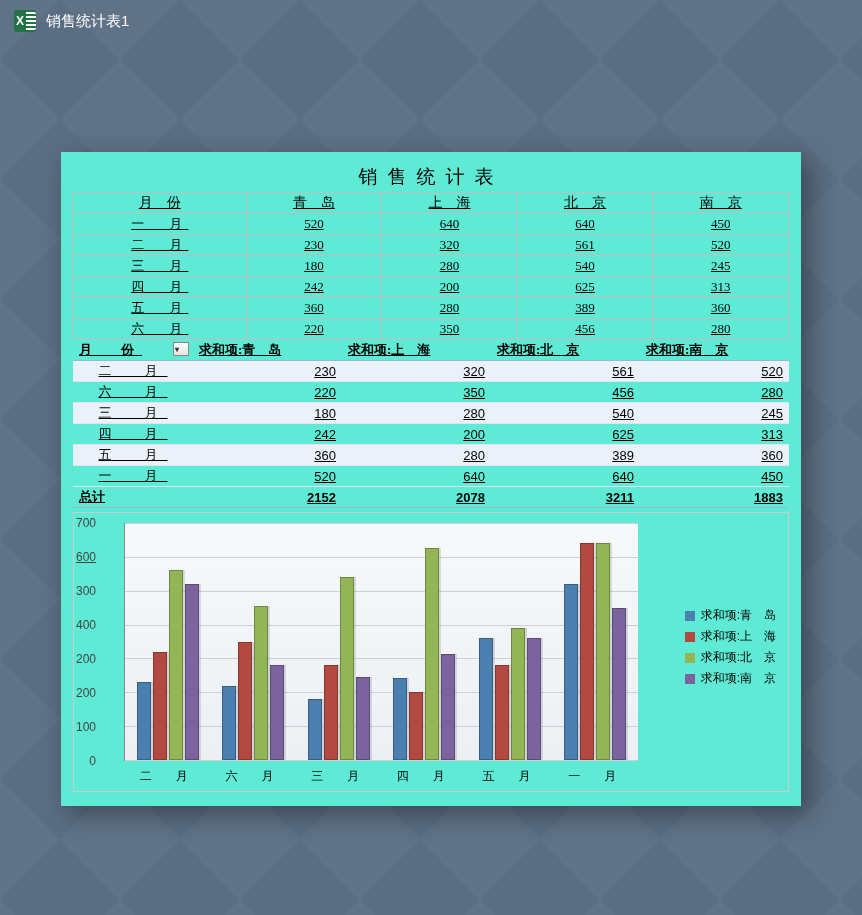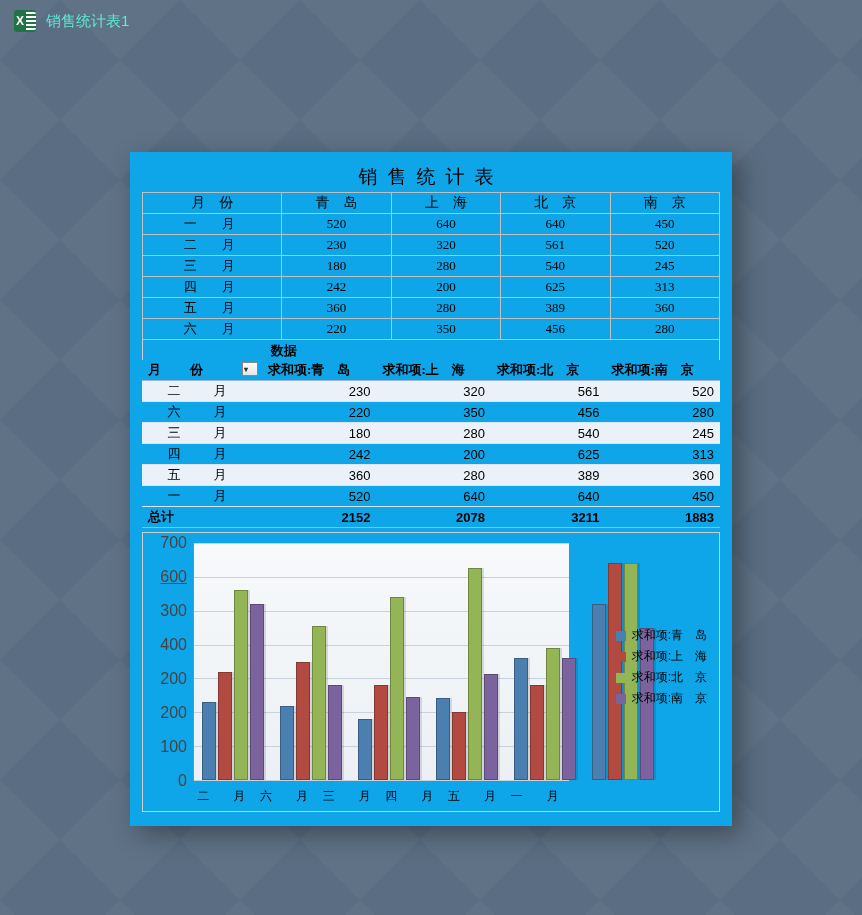--- a/index.html
+++ b/index.html
@@ -13,21 +13,21 @@
       linear-gradient(315deg, rgba(255,255,255,0.03) 25%, transparent 25%);
     background-size: 120px 120px;
     width: 862px;
     height: 915px;
     overflow: hidden;
   }
   .titlebar {
     display: flex;
     align-items: center;
     padding: 10px 14px;
-    color: #5eead4;
+    color: #ffffff;
     font-size: 15px;
   }
   .excel-icon {
     width: 22px; height: 22px;
     background: #217346;
     border-radius: 3px;
     display: flex; align-items: center; justify-content: center;
     margin-right: 10px;
     position: relative;
   }
@@ -44,33 +44,33 @@
     position: absolute;
     right: 0; top: 2px; bottom: 2px;
     width: 10px;
     background: repeating-linear-gradient(
       to bottom, #fff 0 2px, #217346 2px 4px
     );
     border-radius: 0 2px 2px 0;
   }
   .sheet-wrap {
     margin: 110px auto 0;
-    width: 602px;
-    background: #0ea5e9;
+    width: 740px;
+    background: #5eead4;
     box-shadow: 8px 8px 24px rgba(0,0,0,0.35);
     padding: 10px 12px 14px;
   }
   .big-title {
     text-align: center;
     font-size: 19px;
     font-family: SimSun, serif;
     letter-spacing: 10px;
     padding: 2px 0;
   }
-  table { width: 100%; border-collapse: collapse; font-size: 13px; }
+  table { width: 100%; border-collapse: collapse; font-size: 13px; text-decoration: underline; }
   .data-table th, .data-table td {
     border: 1px solid #bfbfbf;
     padding: 1px 6px;
     text-align: center;
     font-weight: normal;
     font-family: SimSun, serif;
   }
   .data-table th { font-size: 14px; }
   .spaced { letter-spacing: 6px; }
 
@@ -128,22 +128,22 @@
     border-left: 1px solid #888;
     border-bottom: 1px solid #888;
   }
   .gridlines { position: absolute; inset: 0; }
   .gridlines div {
     position: absolute; left: 0; right: 0;
     border-top: 1px solid #c9d2db;
   }
   .ylabels { position: absolute; left: 0; top: 10px; bottom: 30px; width: 46px; }
   .ylabels span {
-    position: absolute; right: 2px;
-    font-size: 16px; color: #444;
+    position: absolute; right: 24px;
+    font-size: 12px; color: #444;
     transform: translateY(-50%);
   }
   .xlabels {
     position: absolute; left: 50px; right: 150px; bottom: 6px;
     display: flex;
   }
   .xlabels span {
     flex: 1; text-align: center; font-size: 12px;
     letter-spacing: 6px; font-family: SimSun, serif;
   }
@@ -231,24 +231,20 @@
         <tr>
           <td class="spaced">六　月</td>
           <td>220</td>
           <td>350</td>
           <td>456</td>
           <td>280</td>
         </tr>
       </tbody>
   </table>
 
-  <div class="pivot-label">
-    <span style="display:inline-block;width:120px;"></span>
-    <span>数据</span>
-  </div>
 
   <table class="pivot-table">
     <thead>
         <tr id="pv-head">
           <th class="month-hdr" style="width: 120px;"><span>月　份</span><span class="dropdown-btn">▾</span></th>
           <th>求和项:青　岛</th>
           <th>求和项:上　海</th>
           <th>求和项:北　京</th>
           <th>求和项:南　京</th>
         </tr>

